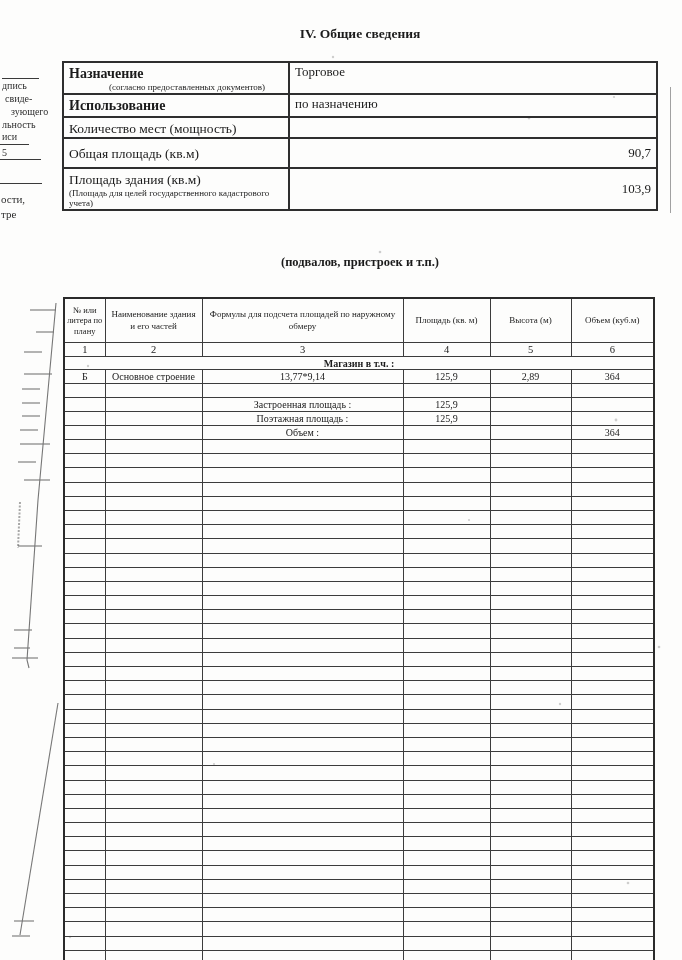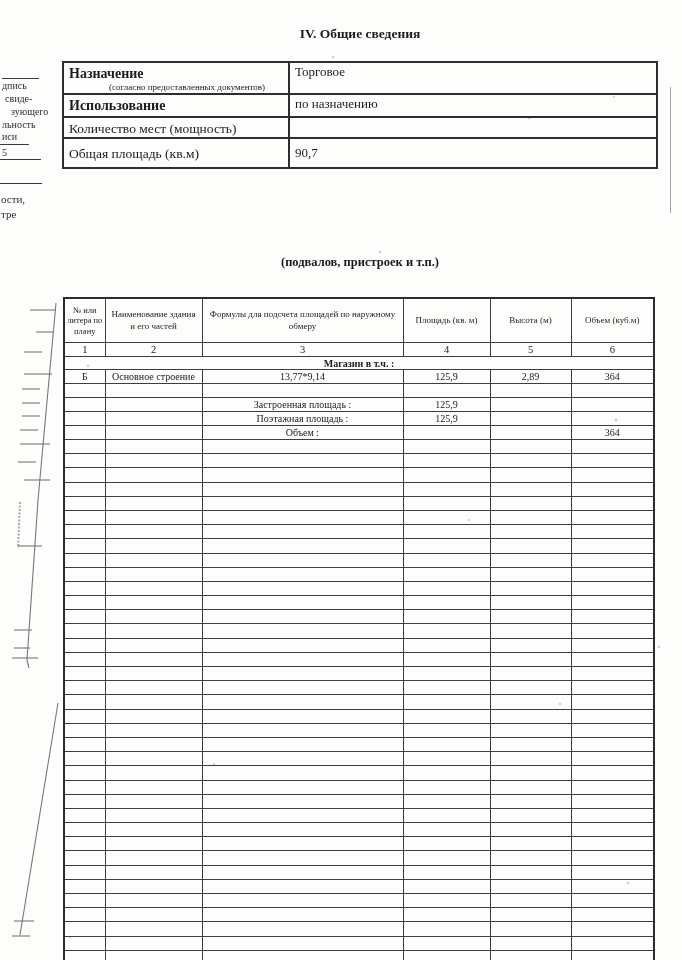--- a/index.html
+++ b/index.html
@@ -35,21 +35,21 @@
     overflow:hidden;
   }
   .t4 td.lbl{width:214px;}
   .t4 .main{font-size:13.5px;line-height:1.15;display:block;padding-top:2px;}
   .t4 .main.b{font-weight:bold;font-size:14px;}
   .t4 .sub{font-size:9px;line-height:1.15;display:block;color:#222;}
   .t4 .sub.ind{padding-left:40px;}
   .t4 td.val{font-size:13px;margin-left:11px;}
   .t4 tr.r1{height:31px;} .t4 tr.r2{height:14px;} .t4 tr.r3{height:14px;}
   .t4 tr.r4{height:30px;} .t4 tr.r5{height:39px;}
-  .t4 tr.r4 td.val, .t4 tr.r5 td.val{vertical-align:middle;}
+  .t4 tr.r4 td.val, .t4 tr.r5 td.val{vertical-align:middle;text-align:right;}
 
   
   table.t5{
     position:absolute;left:63px;top:297px;width:590px;
     border-collapse:collapse;table-layout:fixed;
     border:2px solid #2b2b2b;
   }
   .t5{border-bottom:3px solid #2b2b2b;}
   .t5 td{
     border:1.3px solid #3c3c3c;
@@ -161,20 +161,27 @@
         <span class="main">Количество мест (мощность)</span>
       </td>
       <td class="val"></td>
     </tr>
     <tr class="r4">
       <td class="lbl" style="vertical-align:middle;margin-top:46px;">
         <span class="main">Общая площадь (кв.м)</span>
       </td>
       <td class="val">90,7</td>
     </tr>
+    <tr class="r5">
+      <td class="lbl">
+        <span class="main">Площадь здания (кв.м)</span>
+        <span class="sub">(Площадь для целей государственного кадастрового учета)</span>
+      </td>
+      <td class="val">103,9</td>
+    </tr>
   </tbody>
     </table>
 
   <div class="title5">
     <div>(подвалов, пристроек и т.п.)</div>
   </div>
 
   <table class="t5">
     <colgroup>
       <col style="width:41px">

